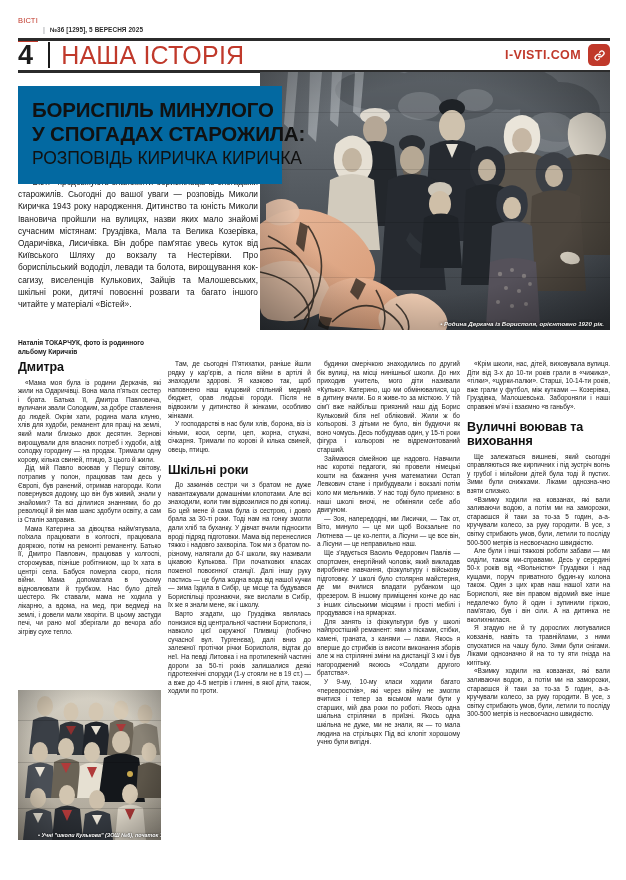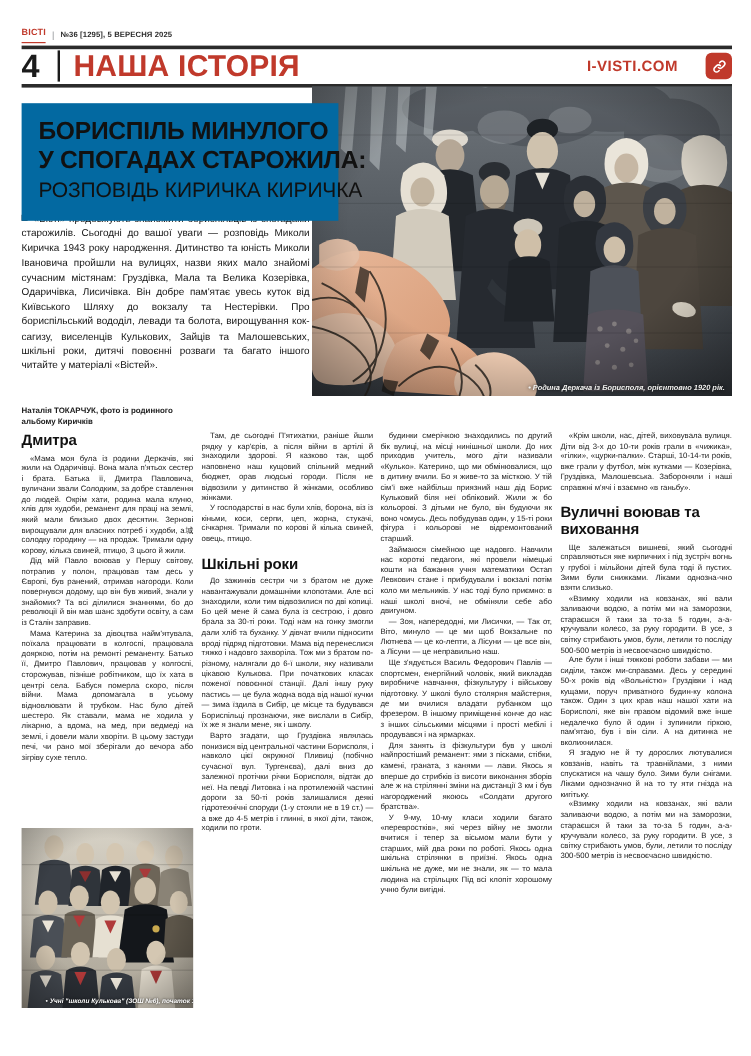--- a/index.html
+++ b/index.html
@@ -15,44 +15,44 @@
     overflow:hidden;
     margin:0 auto;
   }
 
   
   .masthead{
     position:absolute;left:18px;top:22px;width:592px;height:14px;
     display:flex;align-items:center;gap:4px;
   }
   .mh-brand{
-    font-size:7.5px;font-weight:bold;color:#c0392b;letter-spacing:.2px;
-    border-bottom:1.6px solid #c0392b;line-height:9px;padding-bottom:4px;
+    font-size:7.5px;font-weight:normal;color:#c0392b;letter-spacing:.2px;
+    border-bottom:1.6px solid #c0392b;line-height:9px;padding-bottom:16px;
   }
   .mh-sep{font-size:7.5px;color:#8c8f93;margin:0 1px;}
   .mh-issue{font-size:6.4px;font-weight:bold;color:#2b2b2b;letter-spacing:.1px;}
 
   .rule-top{
     position:absolute;left:18px;top:38px;width:592px;height:2.5px;background:#2b2b2b;
   }
 
   .sectionbar{
     position:absolute;left:18px;top:40px;width:592px;height:30px;
     display:flex;align-items:center;
   }
   .pagenum{
     width:30px;text-align:left;font-size:27px;font-weight:bold;color:#1b1b1b;
     line-height:30px;letter-spacing:-.5px;
   }
   .vbar{width:2.2px;height:26px;background:#1b1b1b;margin-right:11px;}
   .sectitle{
-    font-size:25px;font-weight:bold;color:#c0392b;letter-spacing:.2px;
+    font-size:25px;font-weight:normal;color:#c0392b;letter-spacing:.2px;
     line-height:30px;white-space:nowrap;
   }
-  .mh-right{margin-left:auto;display:flex;align-items:center;gap:23px;}
+  .mh-right{margin-left:auto;display:flex;align-items:center;gap:7px;}
   .site{font-size:12.5px;font-weight:bold;color:#c0392b;letter-spacing:.4px;}
   .linkbadge{
     width:22px;height:22px;border-radius:5px;background:#c0392b;
     display:flex;align-items:center;justify-content:center;
   }
   .rule-bottom{
     position:absolute;left:18px;top:70px;width:592px;height:2.5px;background:#2b2b2b;
   }
 
   

